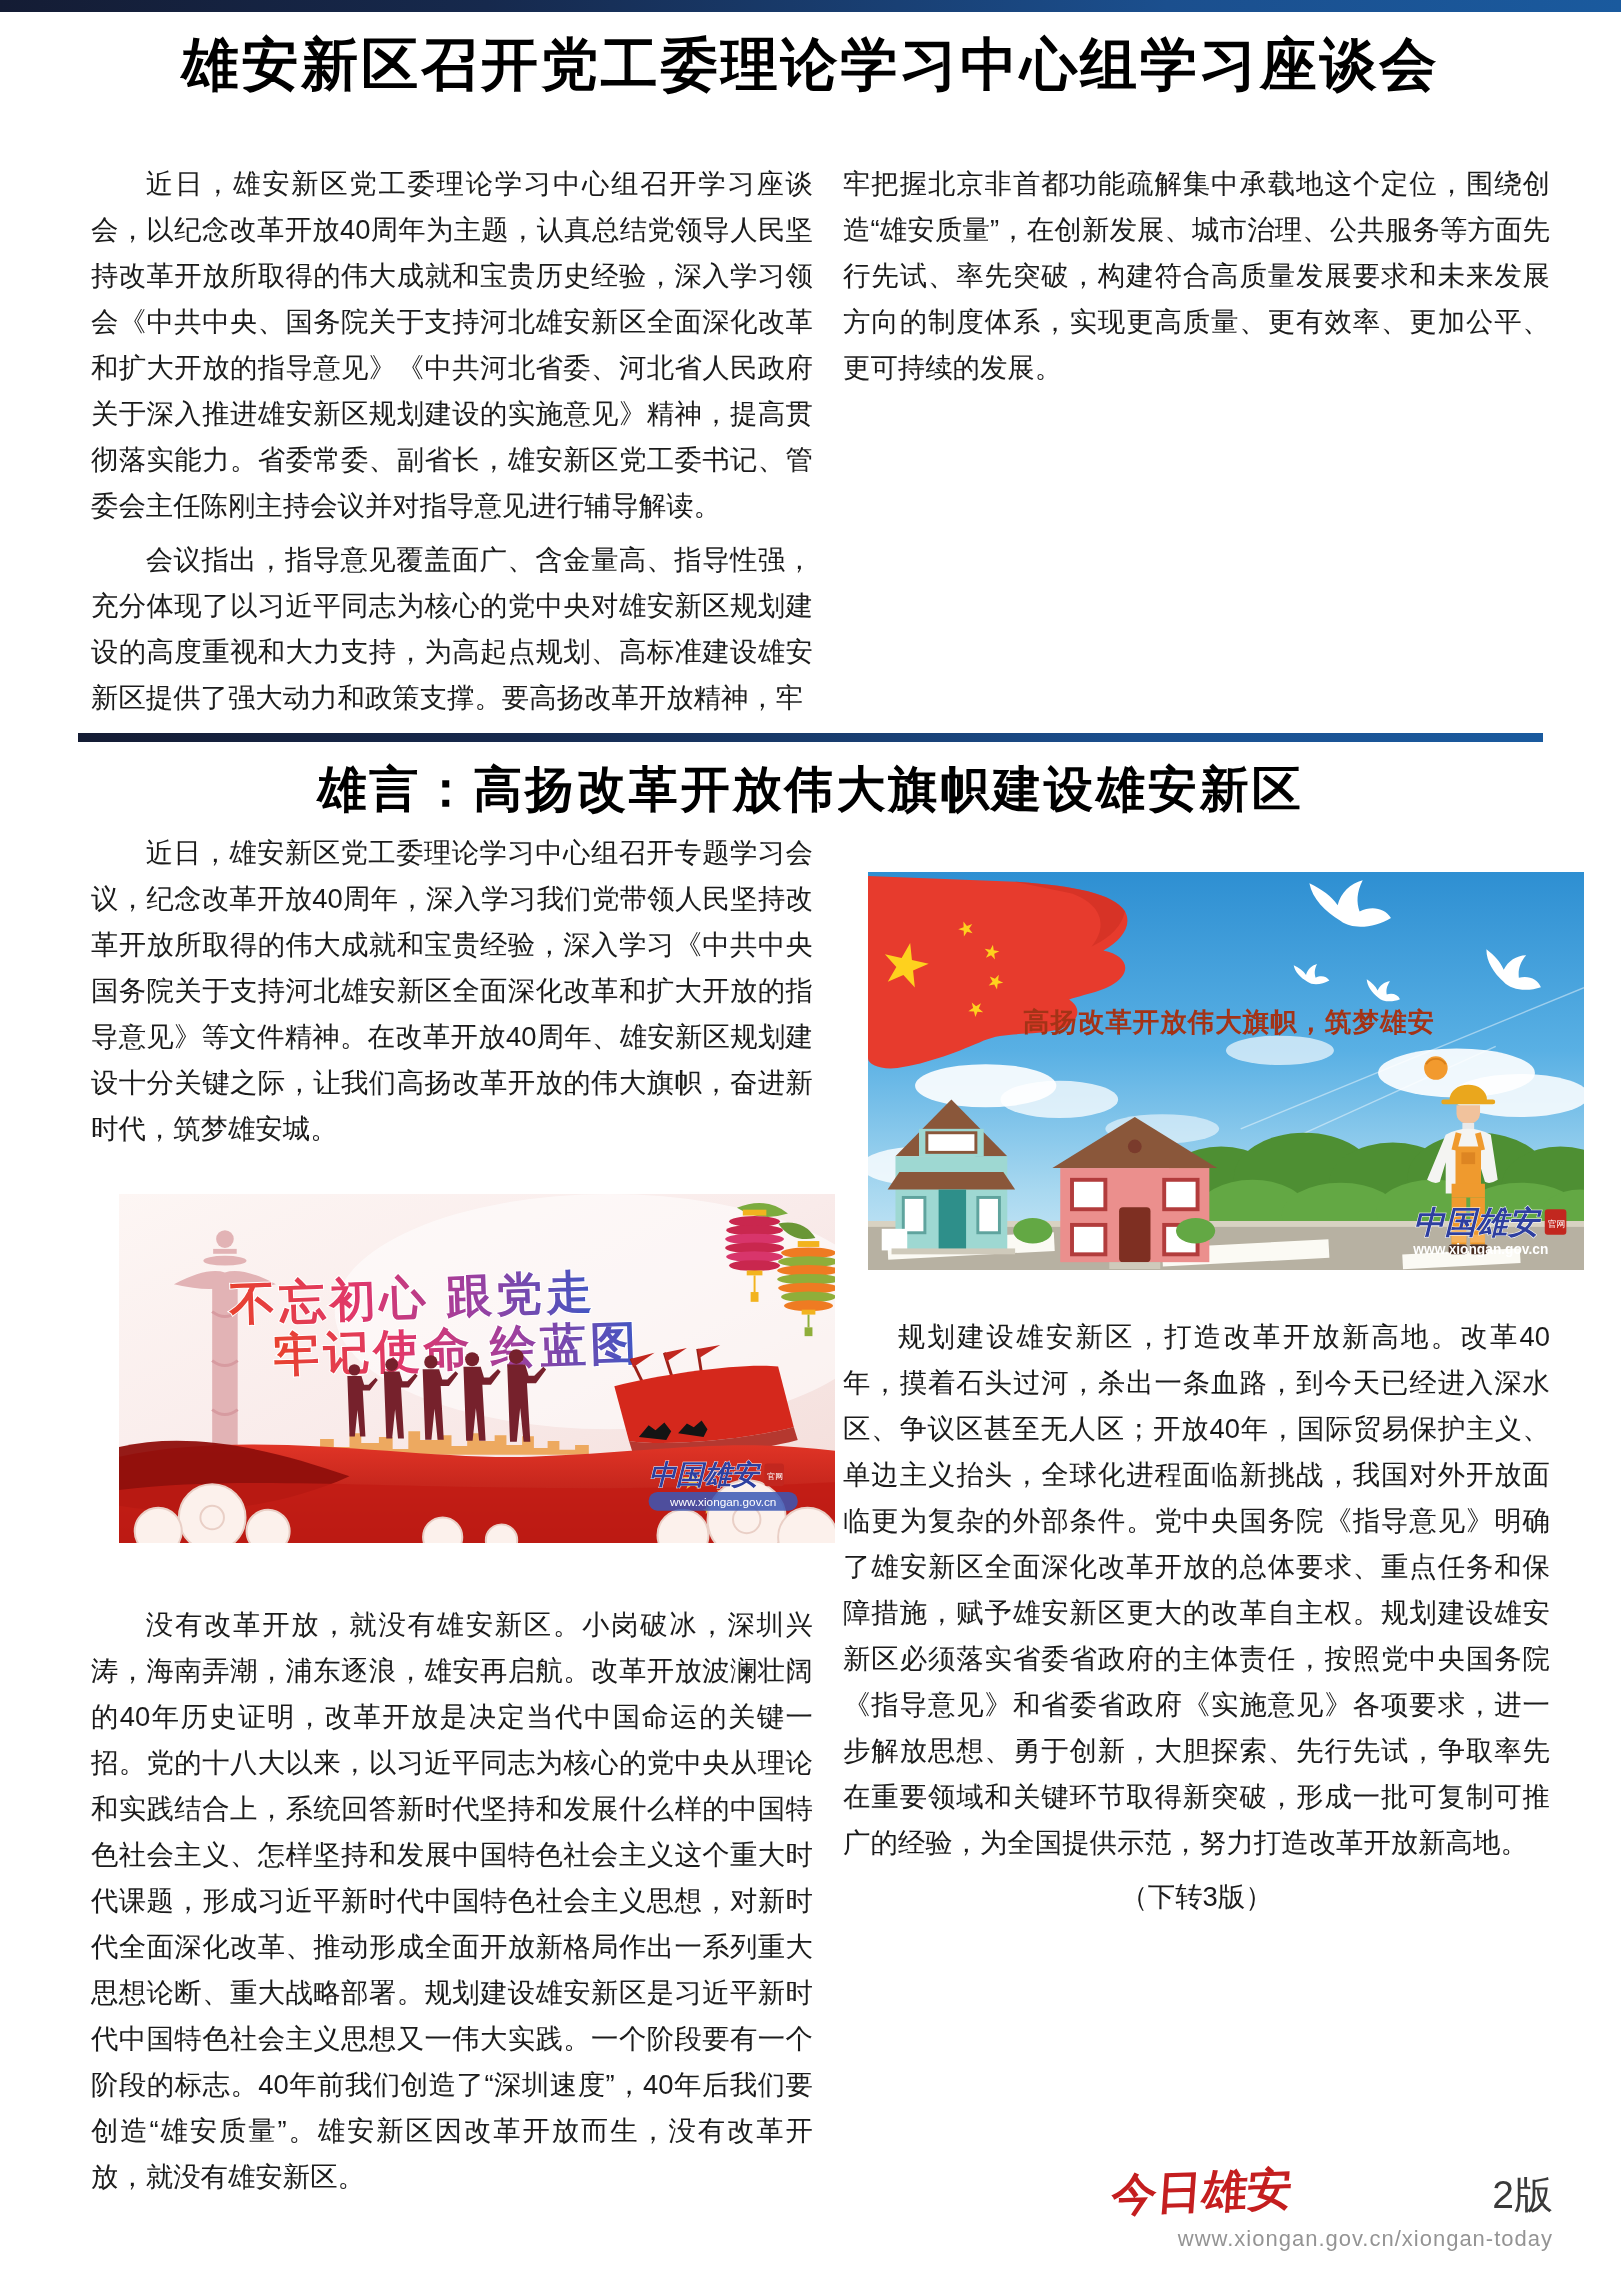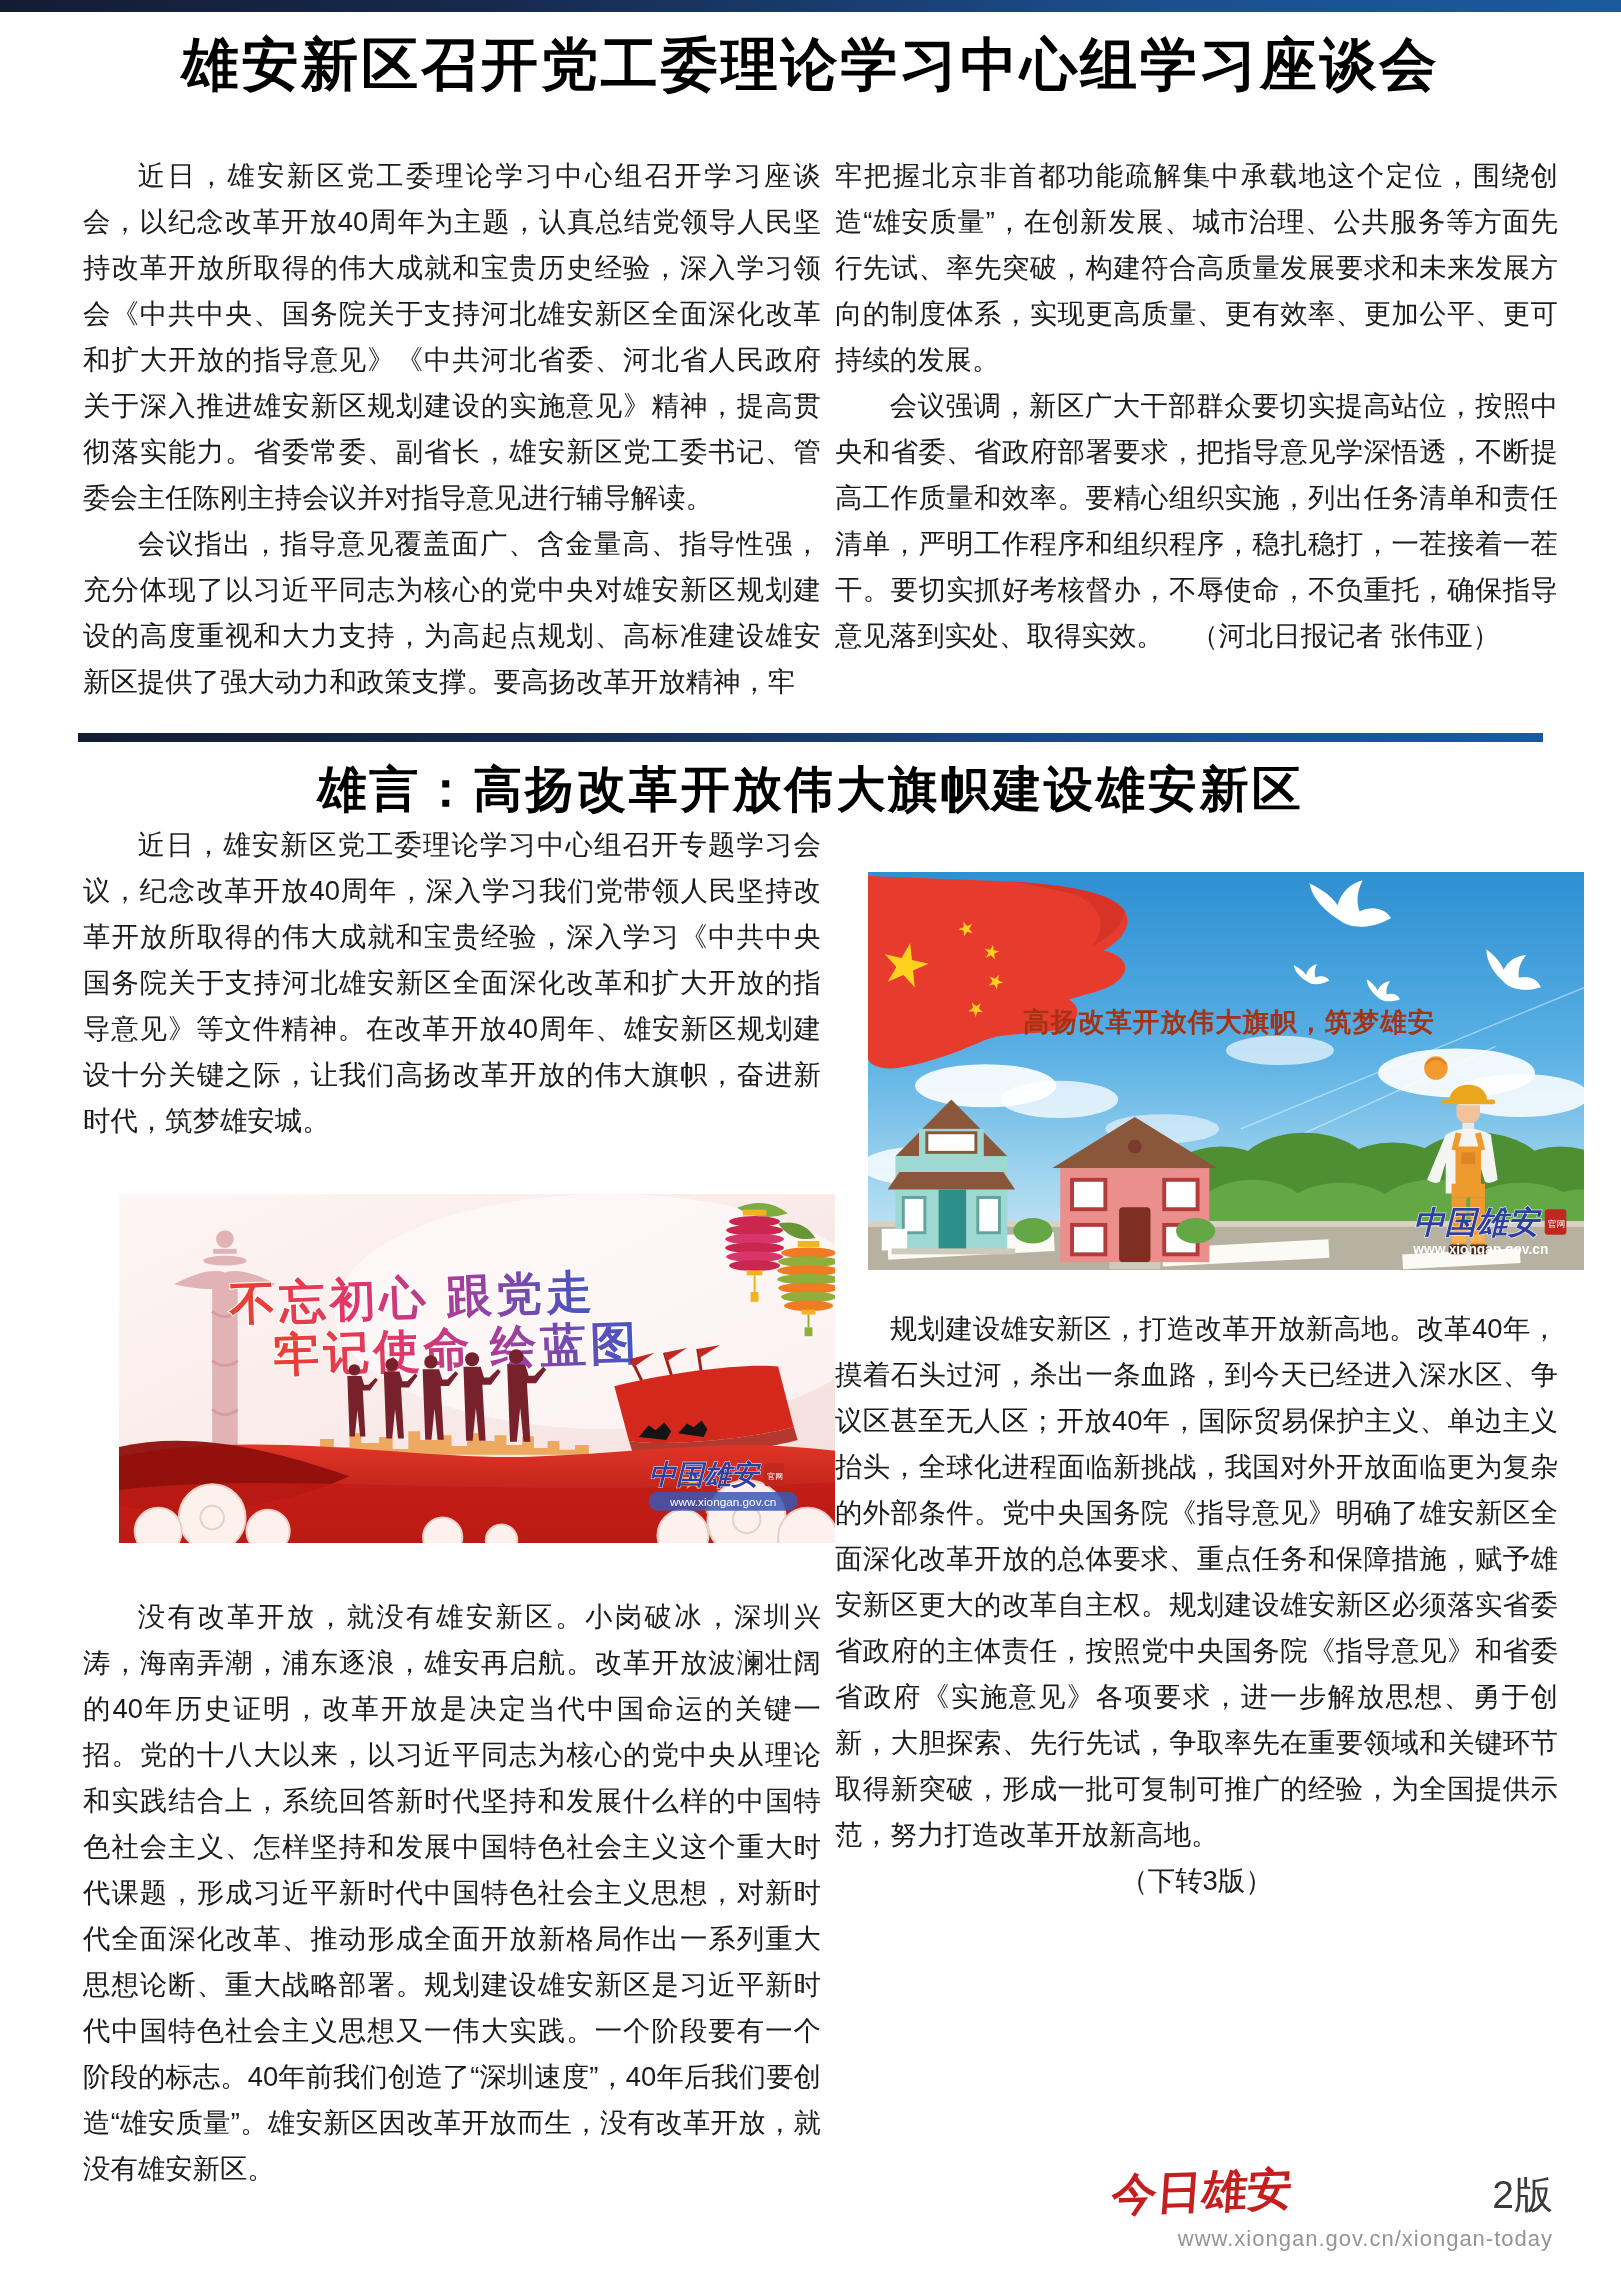--- a/index.html
+++ b/index.html
@@ -17,21 +17,21 @@
     font-weight:900;letter-spacing:2.9px;white-space:nowrap;
   }
   .headline1{top:27px;font-size:57px;}
   .headline2{top:757px;font-size:49px;}
   .divider{left:78px;top:733px;width:1465px;height:8.8px;
     background:linear-gradient(90deg,#141c34 0%,#16294d 30%,#1b4f8e 72%,#1a5a9e 100%);}
   .col{
     font-size:27.4px;line-height:46px;color:#1b1b1b;
     text-align:justify;word-break:break-all;
   }
-  .col p{margin:0;text-indent:2em;}
+  .col p{margin:8px;text-indent:2em;}
   .col p.cont{text-indent:0;}
   .col p.note{text-indent:0;text-align:center;}
   .a1c1{left:83px;top:153px;width:738px;}
   .a1c2{left:835px;top:153px;width:723px;}
   .a2intro{left:83px;top:822px;width:738px;}
   .a2c1{left:83px;top:1594px;width:738px;}
   .a2c2{left:835px;top:1306px;width:723px;}
   .fig{overflow:hidden;padding-left:33px;}
   .fig svg{display:block;width:100%;height:100%;}
   .fig-right{left:835px;top:872px;width:716px;height:398px;}
@@ -52,21 +52,20 @@
 
 <div class="abs topbar"></div>
 
 <h1 class="abs headline headline1">雄安新区召开党工委理论学习中心组学习座谈会</h1>
 <div class="abs col a1c1">
   <p>近日，雄安新区党工委理论学习中心组召开学习座谈会，以纪念改革开放40周年为主题，认真总结党领导人民坚持改革开放所取得的伟大成就和宝贵历史经验，深入学习领会《中共中央、国务院关于支持河北雄安新区全面深化改革和扩大开放的指导意见》《中共河北省委、河北省人民政府关于深入推进雄安新区规划建设的实施意见》精神，提高贯彻落实能力。省委常委、副省长，雄安新区党工委书记、管委会主任陈刚主持会议并对指导意见进行辅导解读。</p>
   <p>会议指出，指导意见覆盖面广、含金量高、指导性强，充分体现了以习近平同志为核心的党中央对雄安新区规划建设的高度重视和大力支持，为高起点规划、高标准建设雄安新区提供了强大动力和政策支撑。要高扬改革开放精神，牢</p>
 </div>
 <div class="abs col a1c2">
   <p class="cont">牢把握北京非首都功能疏解集中承载地这个定位，围绕创造“雄安质量”，在创新发展、城市治理、公共服务等方面先行先试、率先突破，构建符合高质量发展要求和未来发展方向的制度体系，实现更高质量、更有效率、更加公平、更可持续的发展。</p>
-  <p>会议强调，新区广大干部群众要切实提高站位，按照中央和省委、省政府部署要求，把指导意见学深悟透，不断提高工作质量和效率。要精心组织实施，列出任务清单和责任清单，严明工作程序和组织程序，稳扎稳打，一茬接着一茬干。要切实抓好考核督办，不辱使命，不负重托，确保指导意见落到实处、取得实效。　（河北日报记者 张伟亚）</p>
 </div>
 
 <div class="abs divider"></div>
 
 <h1 class="abs headline headline2">雄言：高扬改革开放伟大旗帜建设雄安新区</h1>
 <div class="abs col a2intro">
   <p>近日，雄安新区党工委理论学习中心组召开专题学习会议，纪念改革开放40周年，深入学习我们党带领人民坚持改革开放所取得的伟大成就和宝贵经验，深入学习《中共中央国务院关于支持河北雄安新区全面深化改革和扩大开放的指导意见》等文件精神。在改革开放40周年、雄安新区规划建设十分关键之际，让我们高扬改革开放的伟大旗帜，奋进新时代，筑梦雄安城。</p>
 </div>
 
 <div class="abs fig fig-right">

